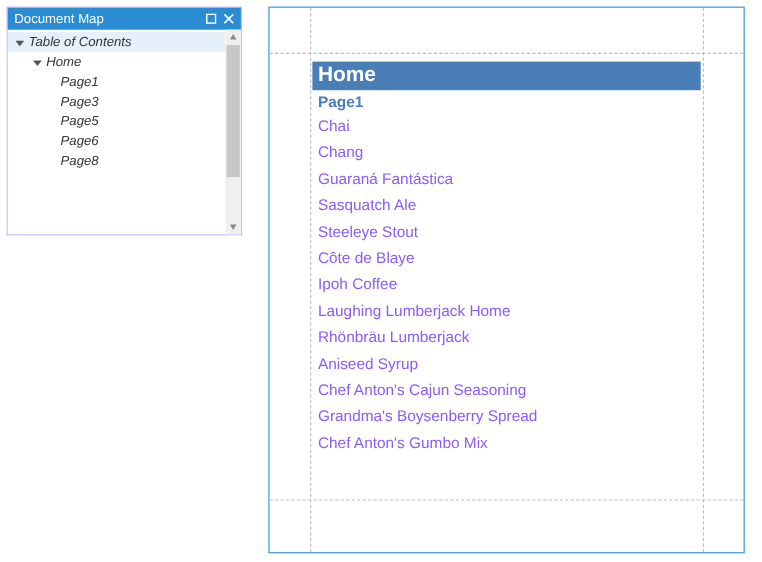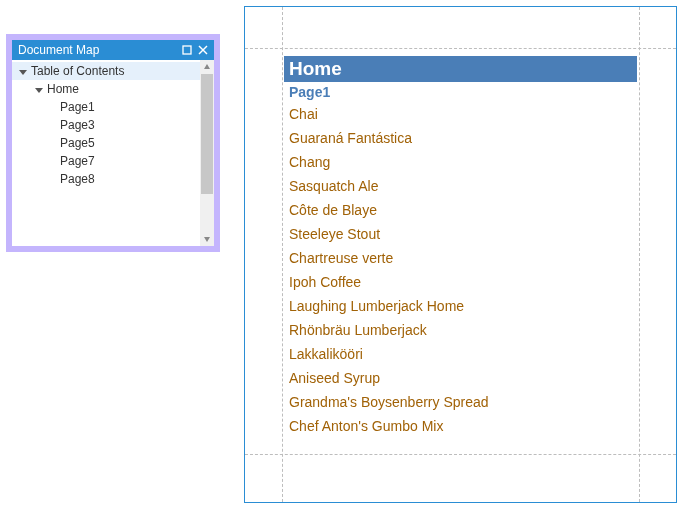--- a/index.html
+++ b/index.html
@@ -11,23 +11,22 @@
     width: 693px;
     height: 511px;
     position: relative;
     padding: 6px;
   }
   .panel {
     position: absolute;
     top: 6px;
     left: 6px;
     width: 214px;
-    border: 6px solid #c4b5fd;
+    border: 1px solid #c4b5fd;
     background: #fff;
-    margin-top: 28px;
   }
   .panel-header {
     background: #2a8dd4;
     color: #fff;
     height: 20px;
     line-height: 20px;
     padding: 0 4px 0 6px;
     display: flex;
     align-items: center;
     font-size: 12px;
@@ -45,20 +44,21 @@
   .panel-header .hdr-icon svg { display:block; }
   .panel-body {
     position: relative;
     height: 186px;
   }
   .tree {
     position: absolute;
     left: 0; top: 0; right: 14px; bottom: 0;
     overflow: hidden;
     padding: 2px 0;
+    font-style: italic;
   }
   .tree-row {
     height: 18px;
     line-height: 18px;
     padding-left: 6px;
     display: flex;
     align-items: center;
     cursor: pointer;
     white-space: nowrap;
   }
@@ -137,21 +137,21 @@
     line-height: 22px;
   }
   .page-link {
     color: #4a7eb7;
     font-weight: bold;
     font-size: 14px;
     padding: 2px 5px;
     cursor: pointer;
   }
   .item-row {
-    color: #a16207;
+    color: #8b5cf6;
     font-size: 14px;
     padding: 2px 5px;
     line-height: 20px;
   }
 </style>
 </head>
 <body>
 
 <div class="panel">
   <div class="panel-header">
@@ -189,21 +189,21 @@
       <div class="tree-row level-2">
         <span class="label">Page1</span>
       </div>
       <div class="tree-row level-2">
         <span class="label">Page3</span>
       </div>
       <div class="tree-row level-2">
         <span class="label">Page5</span>
       </div>
       <div class="tree-row level-2">
-        <span class="label">Page7</span>
+        <span class="label">Page6</span>
       </div>
       <div class="tree-row level-2">
         <span class="label">Page8</span>
       </div>
     </div>
     <div class="vscroll">
       <div class="arrow up">
         <svg width="8" height="8">
             <polygon points="4,1 7,6 1,6" fill="#888"></polygon>
           </svg>
@@ -224,29 +224,28 @@
     <div class="guide h" style="top:41px"></div>
     <div class="guide h" style="top:447px"></div>
     <div class="guide v" style="left:37px"></div>
     <div class="guide v" style="left:394px"></div>
 
     <div class="content">
       <div class="home-heading">Home</div>
       <div class="page-link">Page1</div>
       <div id="item-list">
           <div class="item-row">Chai</div>
+          <div class="item-row">Chang</div>
           <div class="item-row">Guaraná Fantástica</div>
-          <div class="item-row">Chang</div>
           <div class="item-row">Sasquatch Ale</div>
+          <div class="item-row">Steeleye Stout</div>
           <div class="item-row">Côte de Blaye</div>
-          <div class="item-row">Steeleye Stout</div>
-          <div class="item-row">Chartreuse verte</div>
           <div class="item-row">Ipoh Coffee</div>
           <div class="item-row">Laughing Lumberjack Home</div>
           <div class="item-row">Rhönbräu Lumberjack</div>
-          <div class="item-row">Lakkalikööri</div>
           <div class="item-row">Aniseed Syrup</div>
+          <div class="item-row">Chef Anton's Cajun Seasoning</div>
           <div class="item-row">Grandma's Boysenberry Spread</div>
           <div class="item-row">Chef Anton's Gumbo Mix</div>
         </div>
     </div>
   </div>
 </div>
 
 </body></html>

